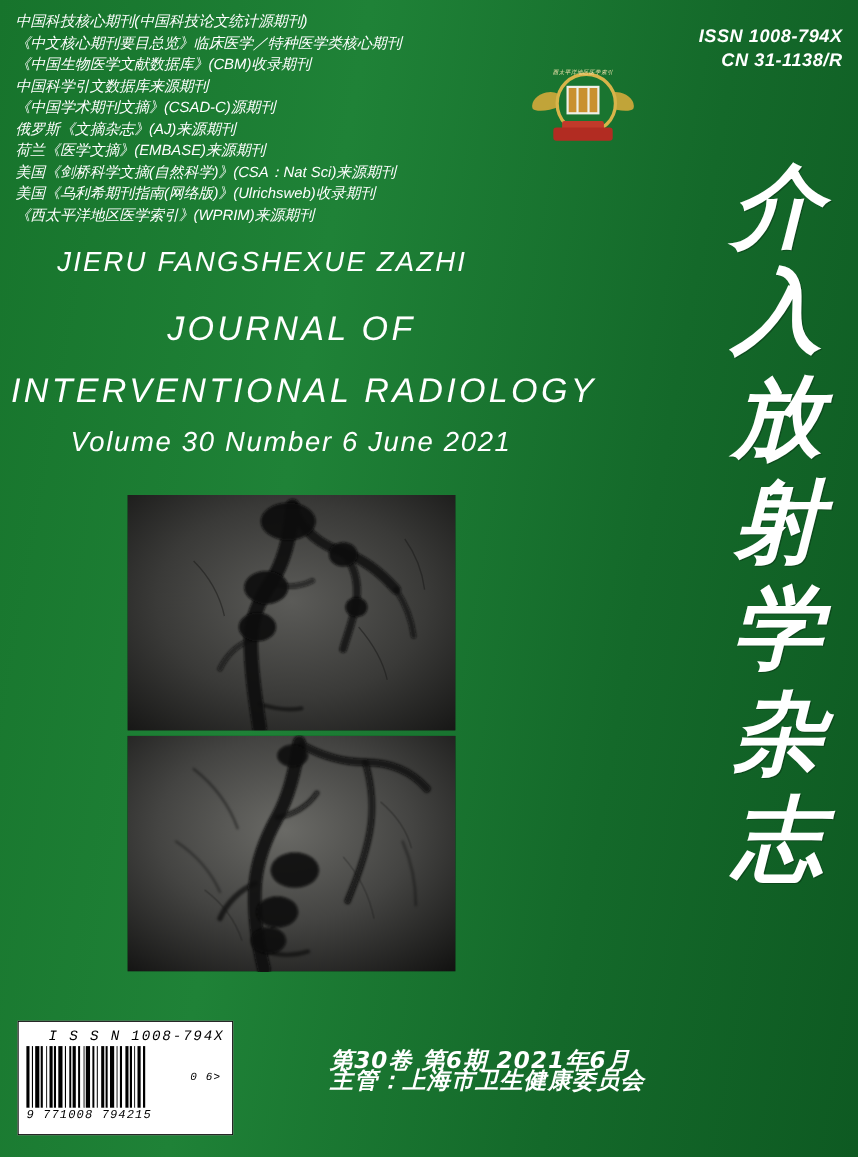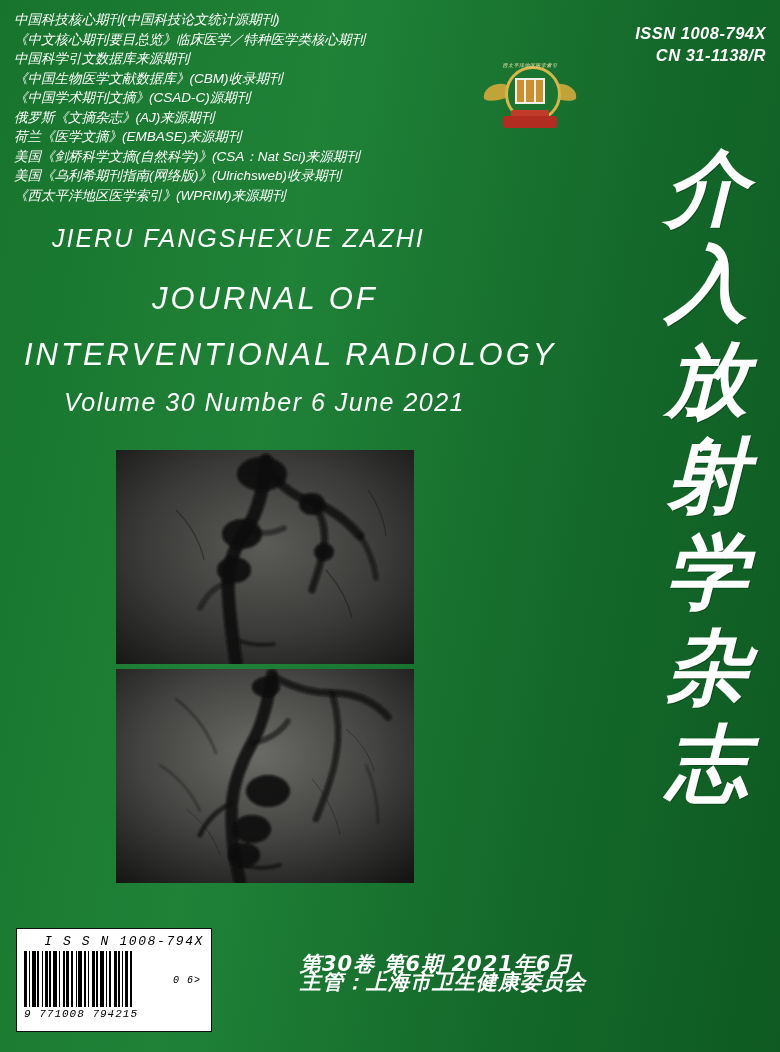--- a/index.html
+++ b/index.html
@@ -146,21 +146,21 @@
   #title-en-1 {
     position: absolute;
     left: 152px;
     top: 281px;
     font-size: 31px;
     letter-spacing: 3px;
     color: #ffffff;
   }
   #title-en-2 {
     position: absolute;
-    left: 24px;
+    left: 10px;
     top: 337px;
     font-size: 31px;
     letter-spacing: 3px;
     color: #ffffff;
   }
   #volume-line {
     position: absolute;
     left: 64px;
     top: 388px;
     font-size: 25px;
@@ -260,22 +260,22 @@
   }
 </style>
 </head>
 <body>
 
 <div id="cover">
 
   <div id="index-list">
     <div class="index-item">中国科技核心期刊(中国科技论文统计源期刊)</div>
     <div class="index-item">《中文核心期刊要目总览》临床医学／特种医学类核心期刊</div>
+    <div class="index-item">《中国生物医学文献数据库》(CBM)收录期刊</div>
     <div class="index-item">中国科学引文数据库来源期刊</div>
-    <div class="index-item">《中国生物医学文献数据库》(CBM)收录期刊</div>
     <div class="index-item">《中国学术期刊文摘》(CSAD-C)源期刊</div>
     <div class="index-item">俄罗斯《文摘杂志》(AJ)来源期刊</div>
     <div class="index-item">荷兰《医学文摘》(EMBASE)来源期刊</div>
     <div class="index-item">美国《剑桥科学文摘(自然科学)》(CSA：Nat Sci)来源期刊</div>
     <div class="index-item">美国《乌利希期刊指南(网络版)》(Ulrichsweb)收录期刊</div>
     <div class="index-item">《西太平洋地区医学索引》(WPRIM)来源期刊</div>
   </div>
 
   <div id="issn-block">
     <div class="line">ISSN 1008-794X</div>

